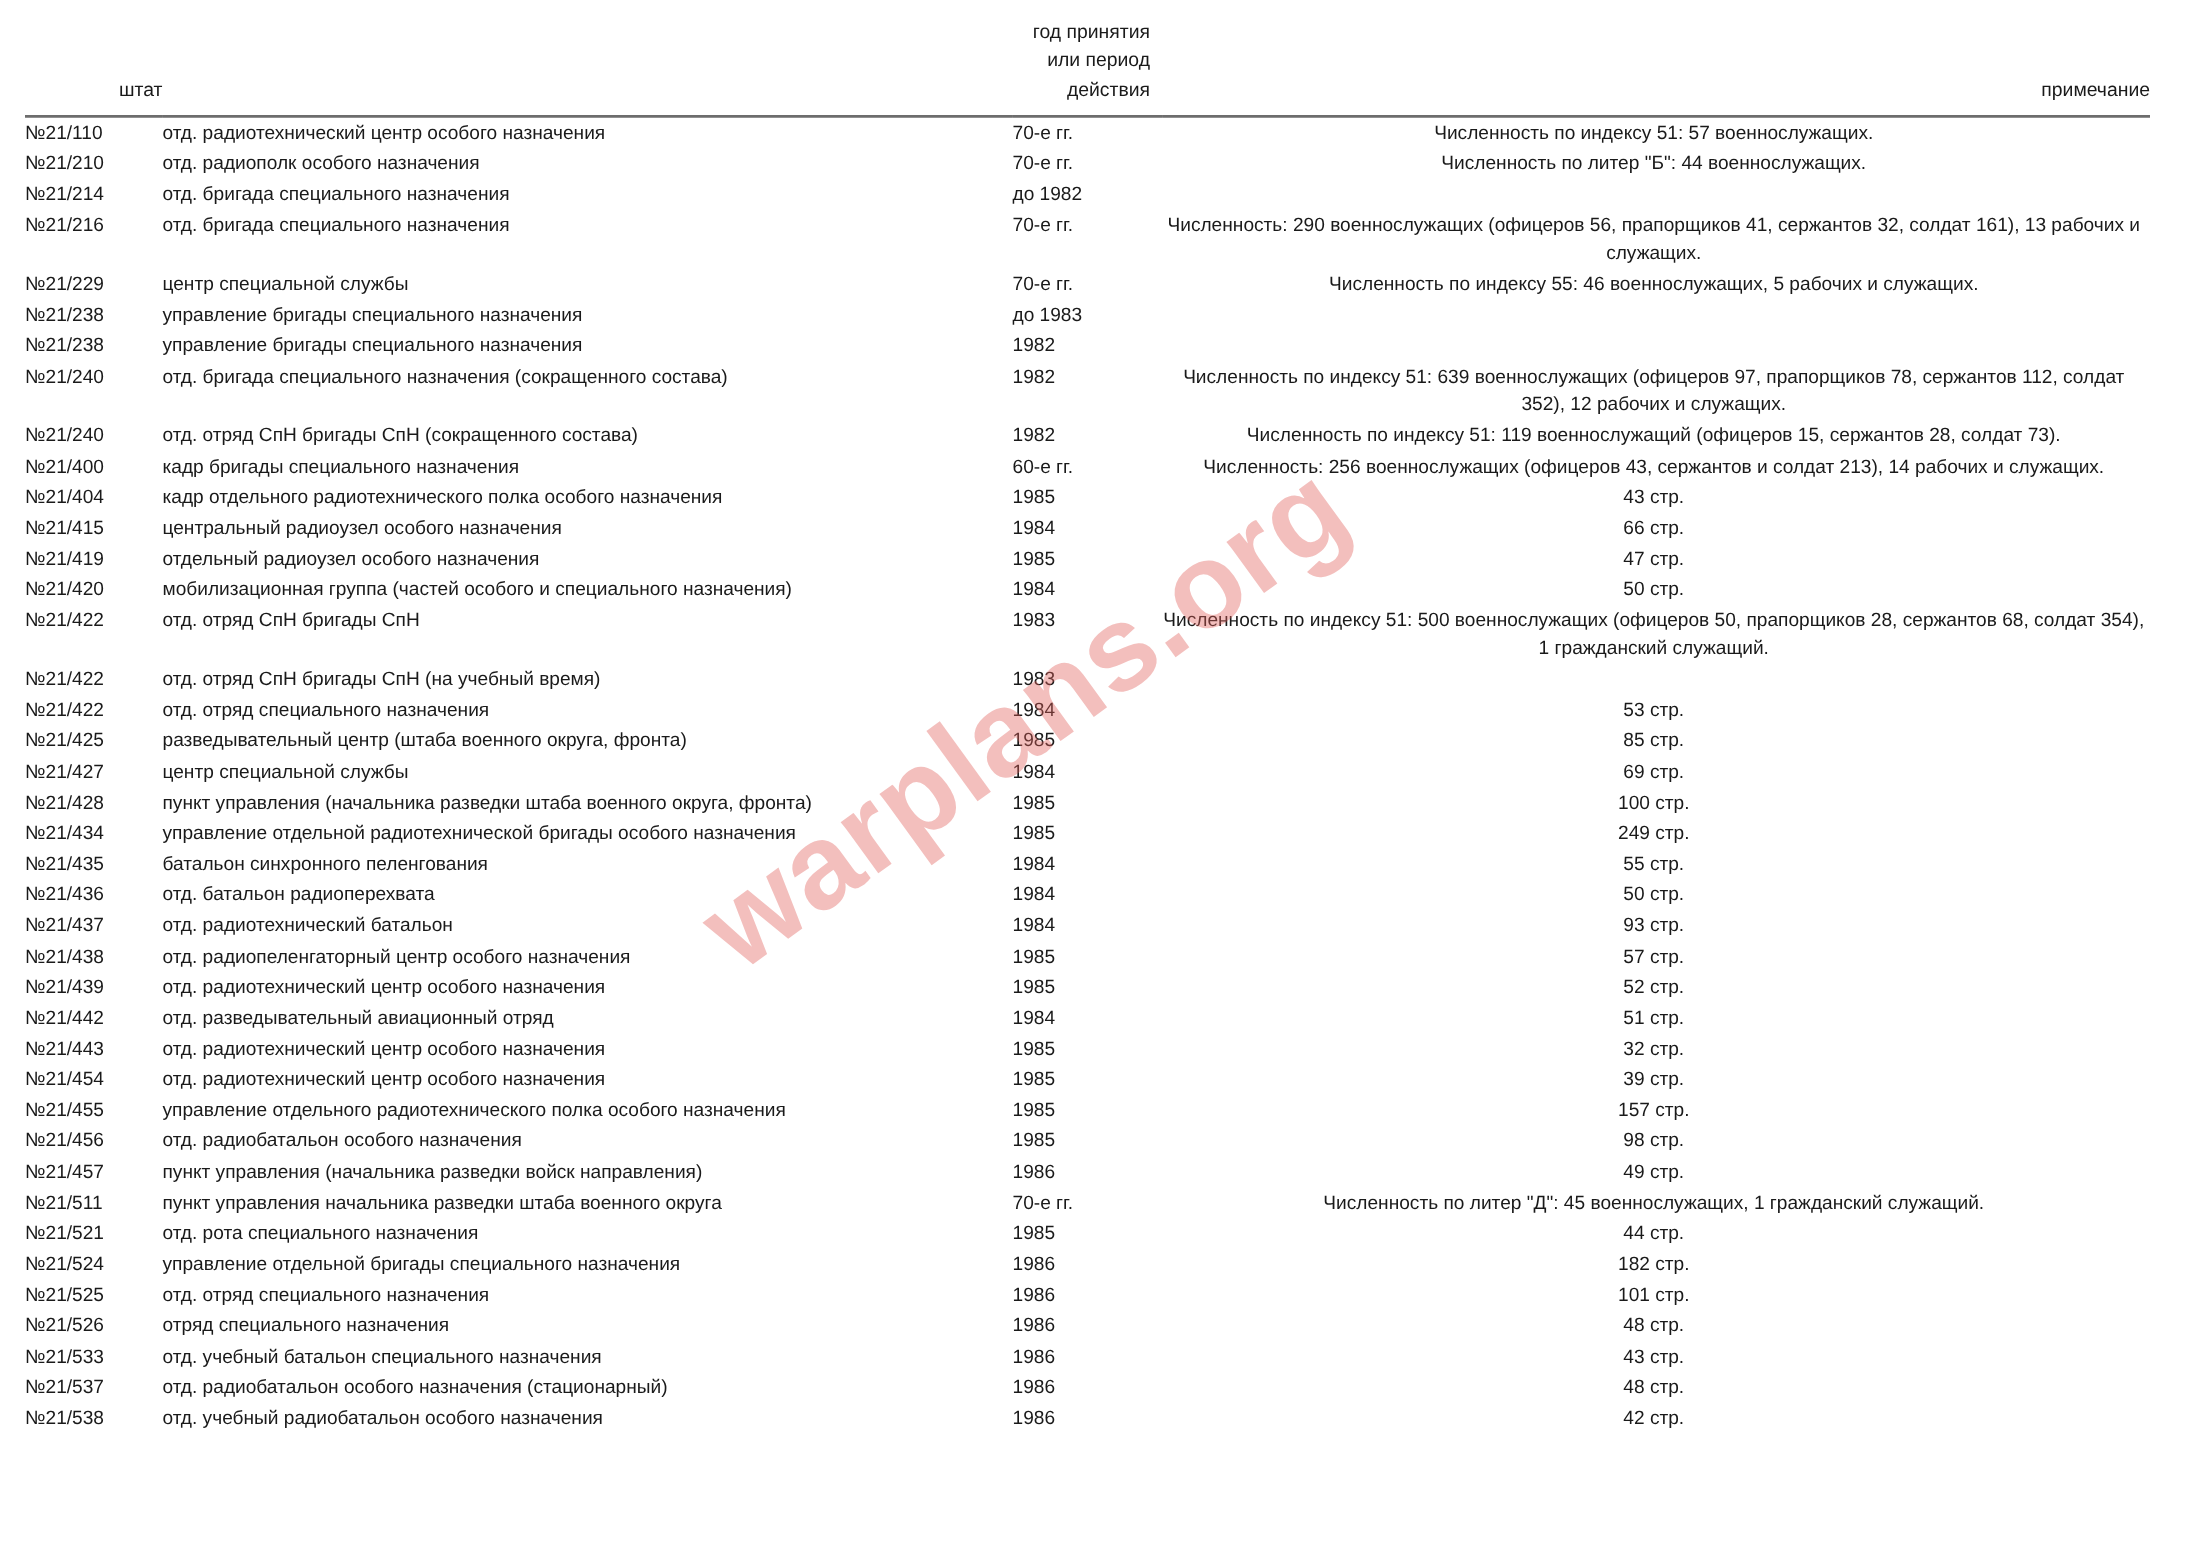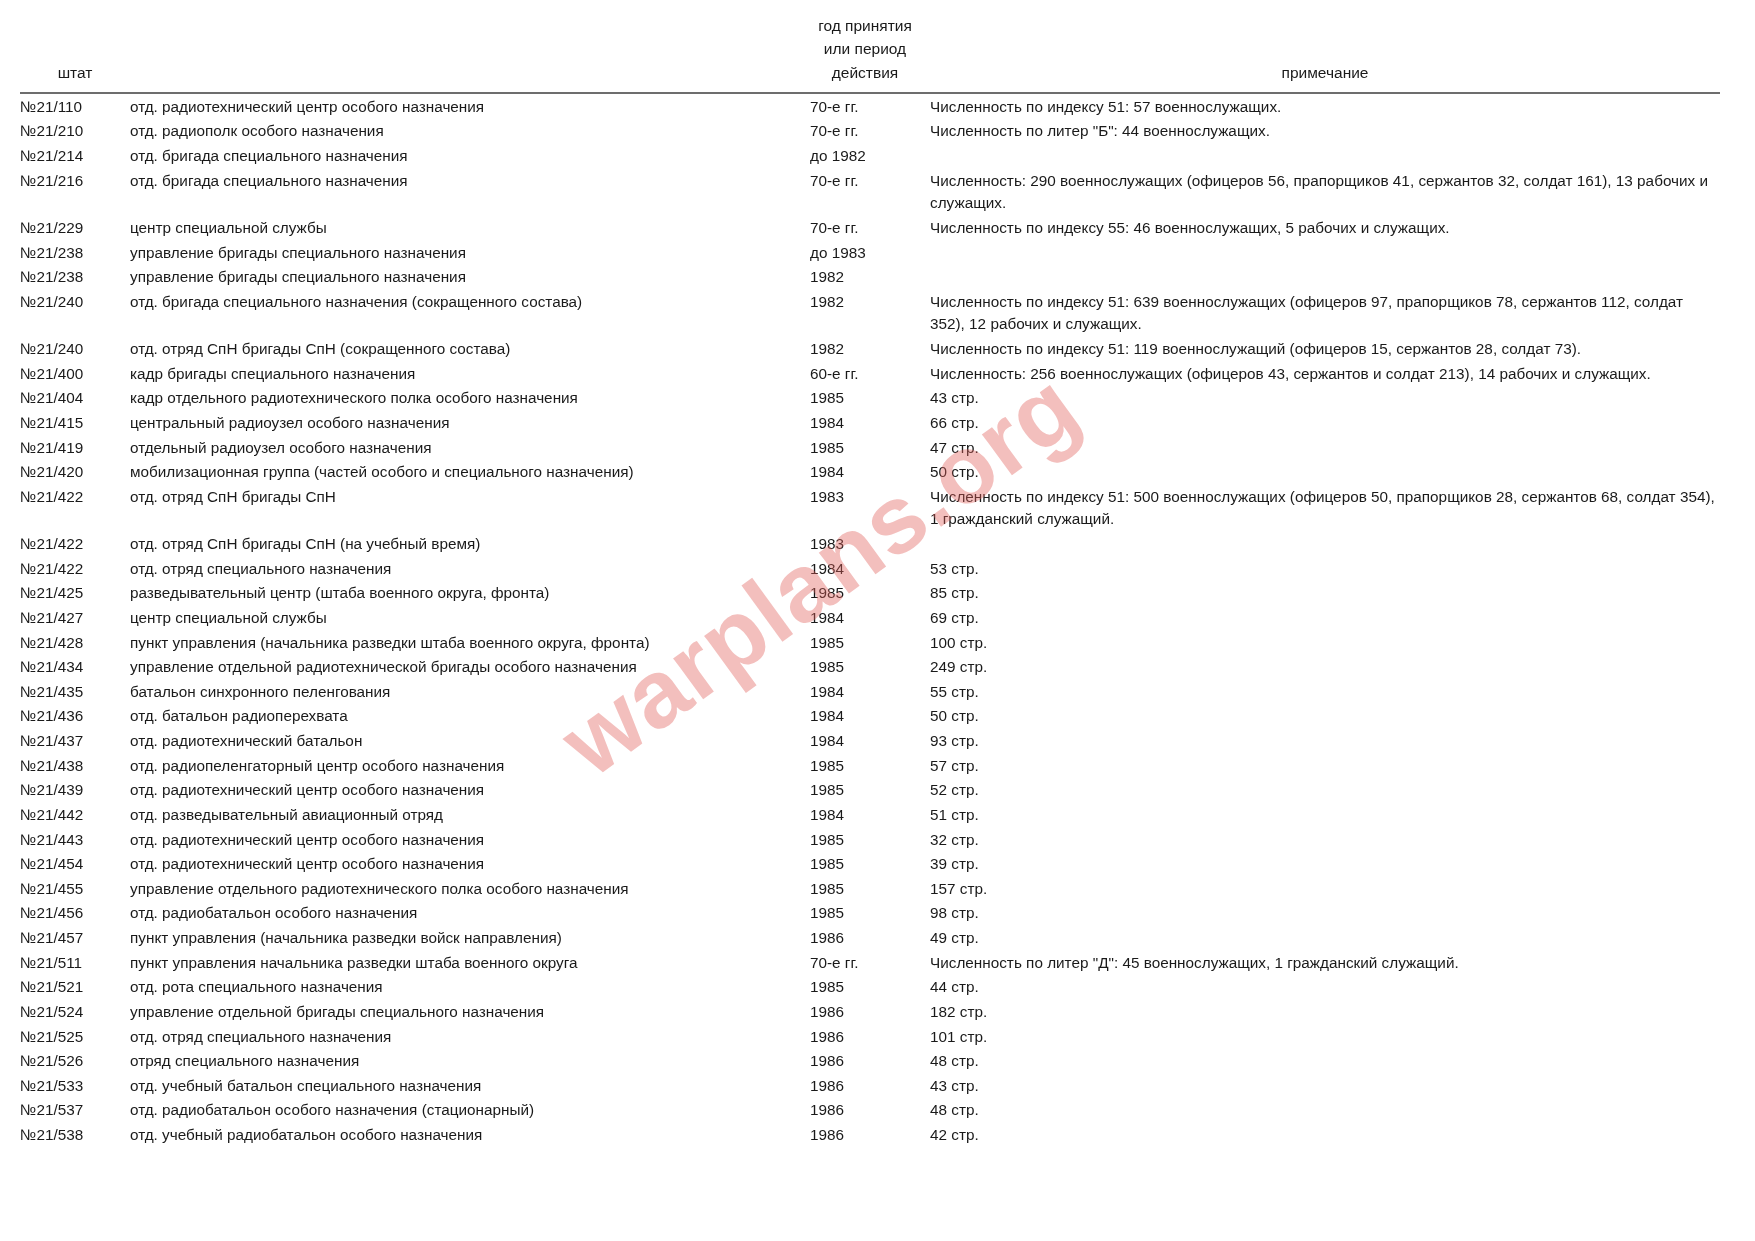--- a/index.html
+++ b/index.html
@@ -51,42 +51,42 @@
     margin-left: 20px;
     margin-top: 14px;
     table-layout: fixed;
   }
   table.doc col.c-shtat { width: 110px; }
   table.doc col.c-name  { width: 680px; }
   table.doc col.c-year  { width: 120px; }
   table.doc col.c-note  { width: 790px; }
 
   thead th {
-    text-align: center;
+    text-align: right;
     vertical-align: bottom;
     font-weight: 400;
     font-size: 15.5px;
     color: #1a1a1a;
     padding: 0 0 8px 0;
     line-height: 1.5;
   }
   thead th.hdr-year { padding-right: 10px; }
   thead tr.head-row {
     border-bottom: 2.5px solid #6d6d6d;
   }
   tbody td {
     font-size: 15.3px;
     line-height: 1.48;
     padding: 1px 8px 1px 0;
     vertical-align: top;
     color: #1a1a1a;
   }
   tbody tr td:first-child { padding-left: 0; }
   td.shtat { white-space: nowrap; }
-  td.note { padding-right: 4px; }
+  td.note { padding-right: 4px; text-align: center; }
   tbody tr.first-row td { padding-top: 2px; }
 </style>
 </head>
 <body>
 
 <div class="page">
 
   <div class="watermark">
     <span>warplans.org</span>
   </div>

